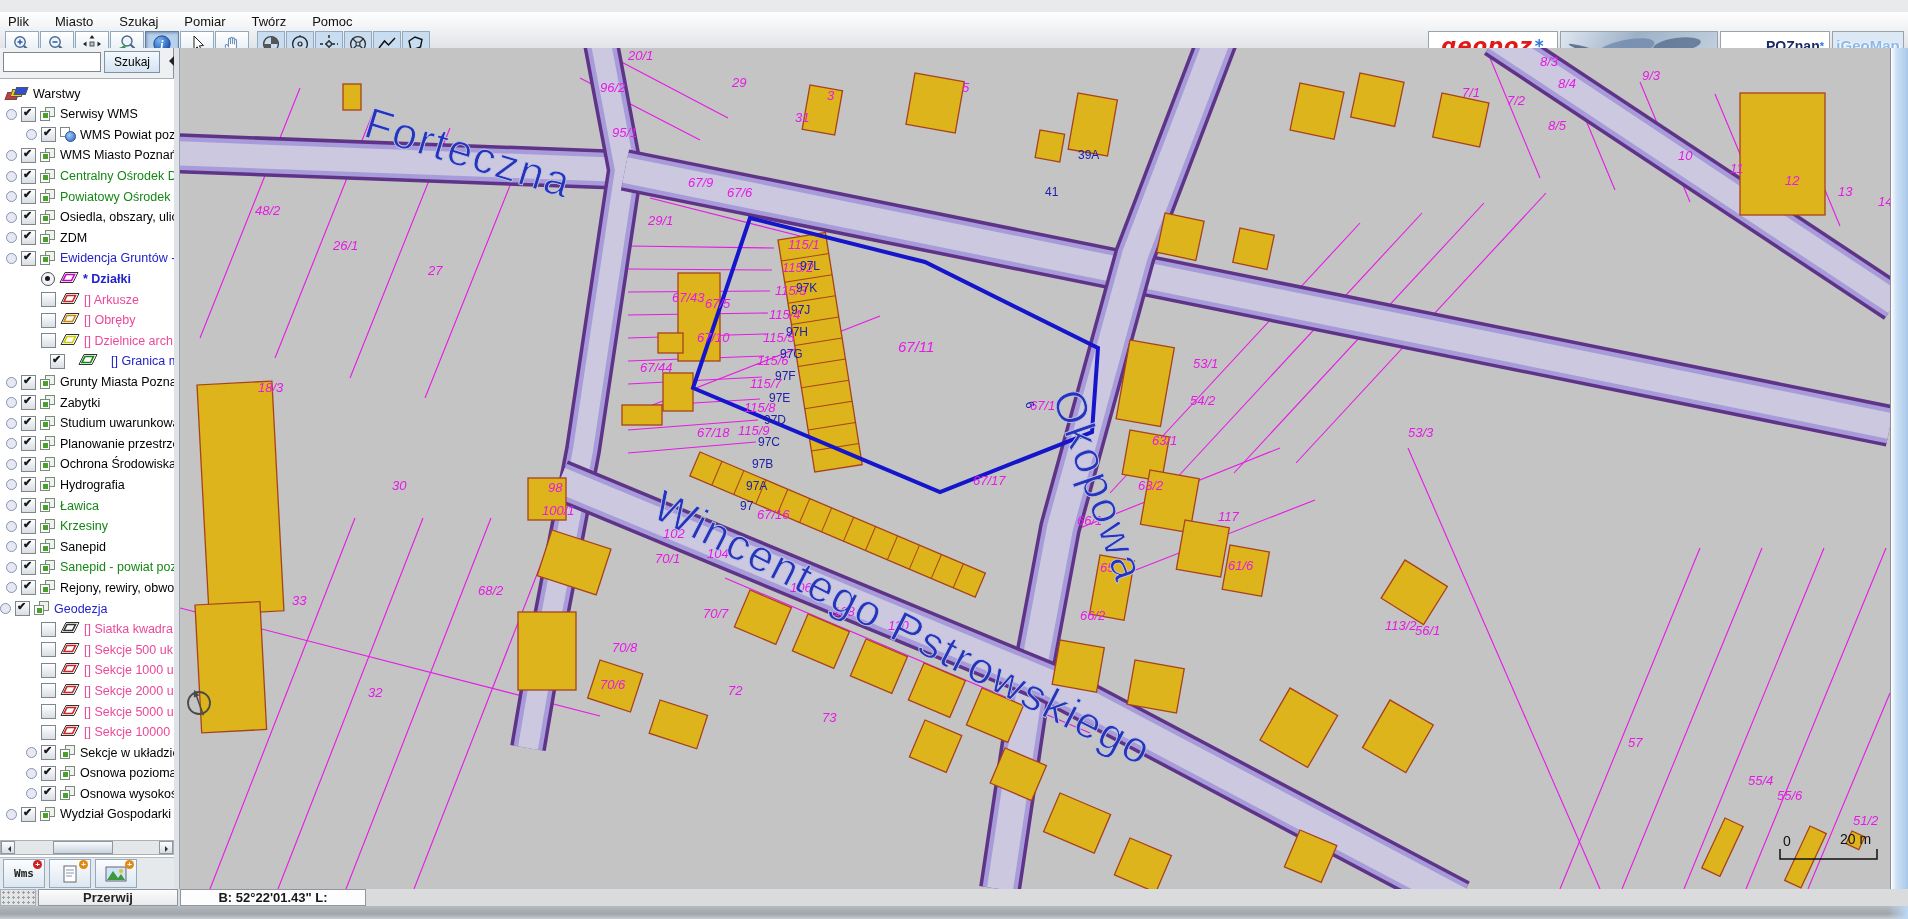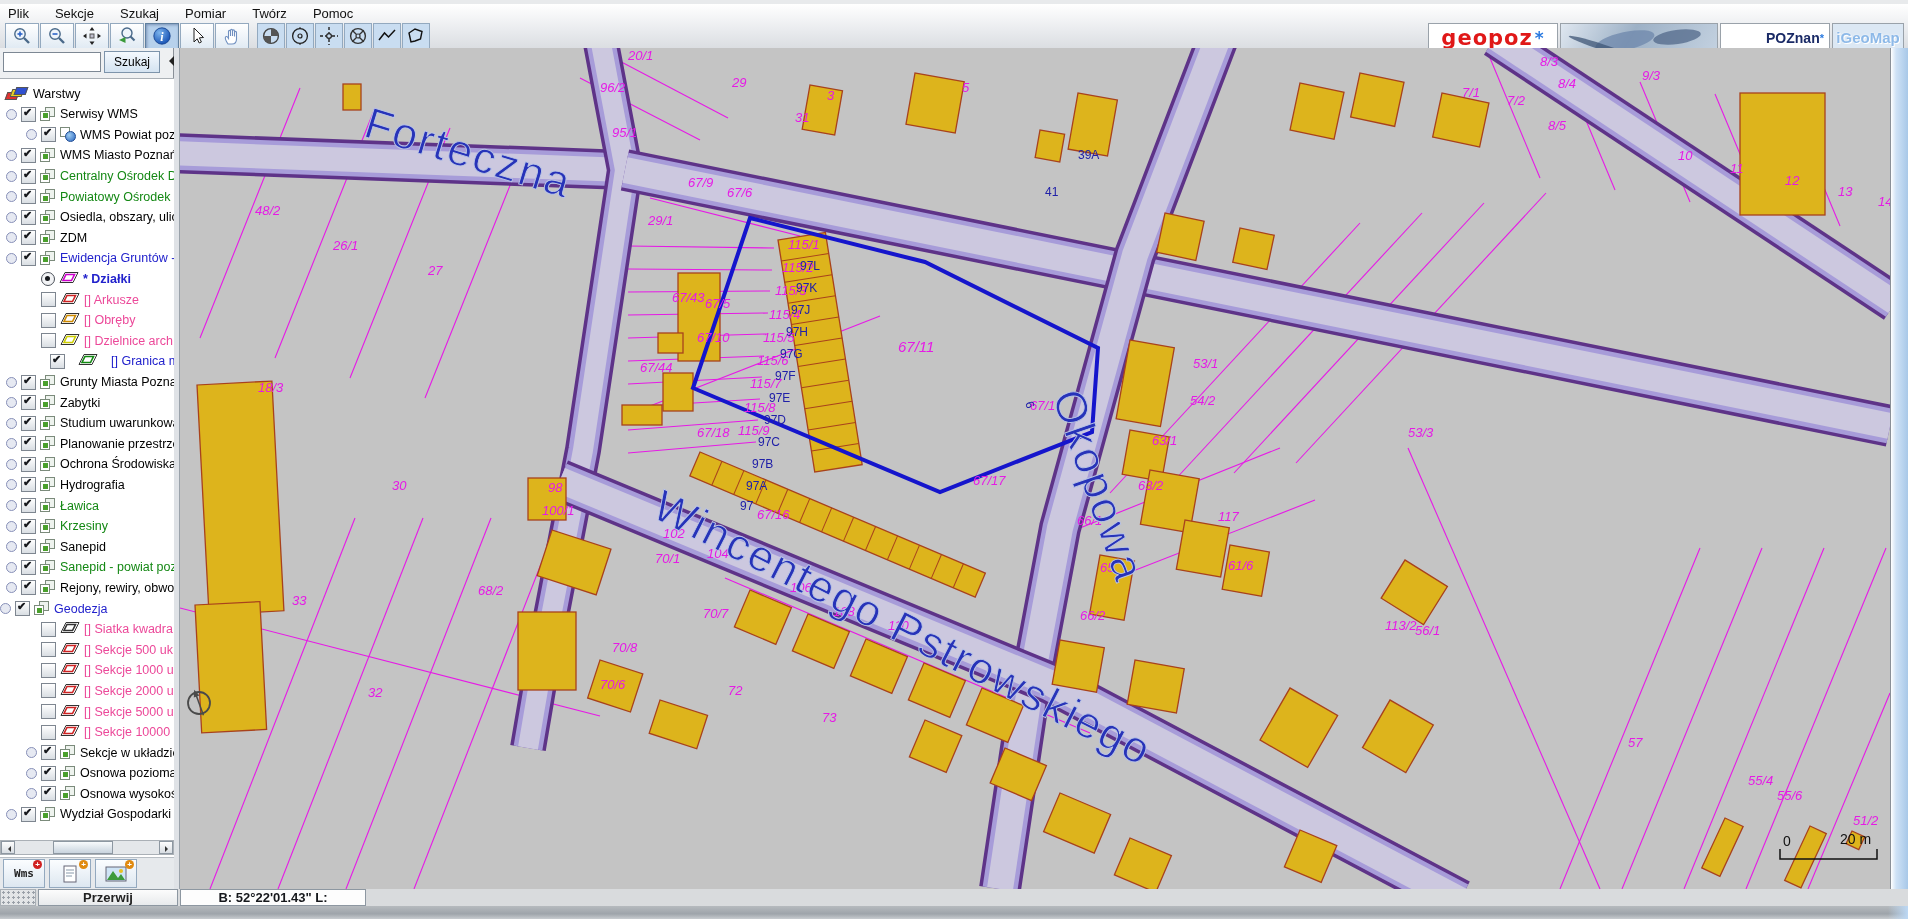--- a/index.html
+++ b/index.html
@@ -1,34 +1,34 @@
 <!DOCTYPE html>
 <html><head>
 <meta charset="utf-8">
 <style>
   html,body{margin:0;padding:0;}
   body{width:1908px;height:919px;overflow:hidden;font-family:"Liberation Sans",sans-serif;background:#b0b4b8;}
   #app{position:relative;width:1908px;height:919px;background:#e8eaec;}
 
   
-  #topbar{position:absolute;left:0;top:4px;width:1908px;height:48px;
+  #topbar{position:absolute;left:0;top:12px;width:1908px;height:48px;
     background:linear-gradient(#ffffff,#e9ebee 55%,#d8dbdf);border-bottom:1px solid #9aa2aa;}
   #menubar{position:absolute;left:6px;top:1px;height:17px;display:flex;gap:22px;align-items:center;font-size:13px;color:#111;}
   .menu-item{padding:0 2px;cursor:default;}
   #toolbar{position:absolute;left:5px;top:19px;display:flex;align-items:center;}
   .tb{width:34px;height:29px;border:1px solid #93a9bf;background:linear-gradient(#ffffff,#dde8f2);
       display:flex;align-items:center;justify-content:center;margin-right:1px;box-sizing:border-box;}
   .tb svg{width:20px;height:20px;}
   .tb.active{background:#b7d1ec;border-color:#60809f;box-shadow:inset 1px 1px 3px rgba(10,30,80,.35);}
   .tb.toggled{background:#c9ddf1;width:28px;}
   .tb.gapL{margin-left:7px;}
   
   #logos{position:absolute;right:4px;top:19px;display:flex;align-items:stretch;height:29px;}
   .logo-box{border:1px solid #9aa2aa;background:#fff;display:flex;align-items:center;justify-content:center;margin-left:2px;}
-  #logo-geopoz{width:128px;font-weight:bold;font-size:21px;color:#e01818;letter-spacing:1px;font-family:"DejaVu Sans",sans-serif;}
+  #logo-geopoz{width:128px;font-weight:bold;font-size:21px;color:#e01818;letter-spacing:1px;font-family:"DejaVu Sans",sans-serif;font-style:italic;}
   #logo-geopoz .star{color:#2a7ae0;font-size:17px;vertical-align:super;margin-left:2px;}
   #logo-banner{width:156px;background:linear-gradient(120deg,#dfe7f0,#9db1c6 45%,#c3d1e0);position:relative;overflow:hidden;}
   #logo-banner i{position:absolute;background:#6d87ab;border-radius:50%;opacity:.75;}
   #logo-banner i.e1{width:60px;height:18px;left:34px;top:8px;transform:rotate(-12deg);}
   #logo-banner i.e2{width:48px;height:14px;left:92px;top:6px;transform:rotate(-8deg);background:#51688a;}
   #logo-banner i.e3{width:70px;height:6px;left:6px;top:20px;transform:rotate(18deg);background:#3f5576;}
   #logo-poznan{width:68px;font-weight:bold;font-size:14px;color:#1a2a66;padding-left:40px;}
   #logo-poznan .star{color:#2a7ae0;font-size:11px;vertical-align:super;}
   #logo-igeomap{width:70px;background:#dce8f4;font-weight:bold;font-size:15px;color:#8db9e8;text-shadow:0 0 2px #fff,1px 1px 0 #fff;}
 
@@ -102,21 +102,21 @@
   #bottomedge .corner{position:absolute;right:0;top:0;width:20px;height:13px;background:linear-gradient(90deg,transparent,#bcd8f4);}
 </style>
 </head>
 <body>
 
 <div id="app">
 
   <div id="topbar">
     <div id="menubar">
         <span class="menu-item">Plik</span>
-        <span class="menu-item">Sekcje</span>
+        <span class="menu-item">Miasto</span>
         <span class="menu-item">Szukaj</span>
         <span class="menu-item">Pomiar</span>
         <span class="menu-item">Twórz</span>
         <span class="menu-item">Pomoc</span>
       </div>
     <div id="toolbar">
         <div class="tb">
           <span><svg viewBox="0 0 20 20" style="width: 20px; height: 20px;">
               <circle cx="8" cy="8" r="5.2" fill="#eef4fb" stroke="#4a6a8a" stroke-width="1.4"></circle>
               <line x1="12" y1="12" x2="17" y2="17" stroke="#4a6a8a" stroke-width="2.4"></line>

